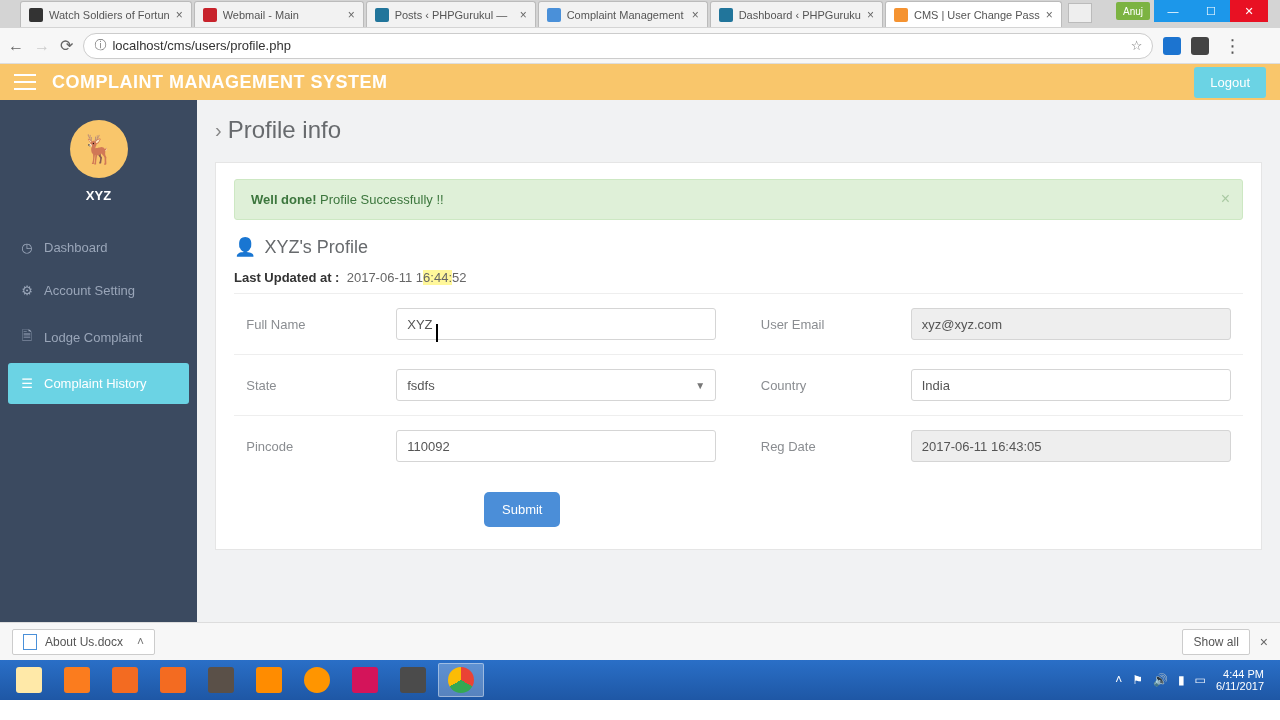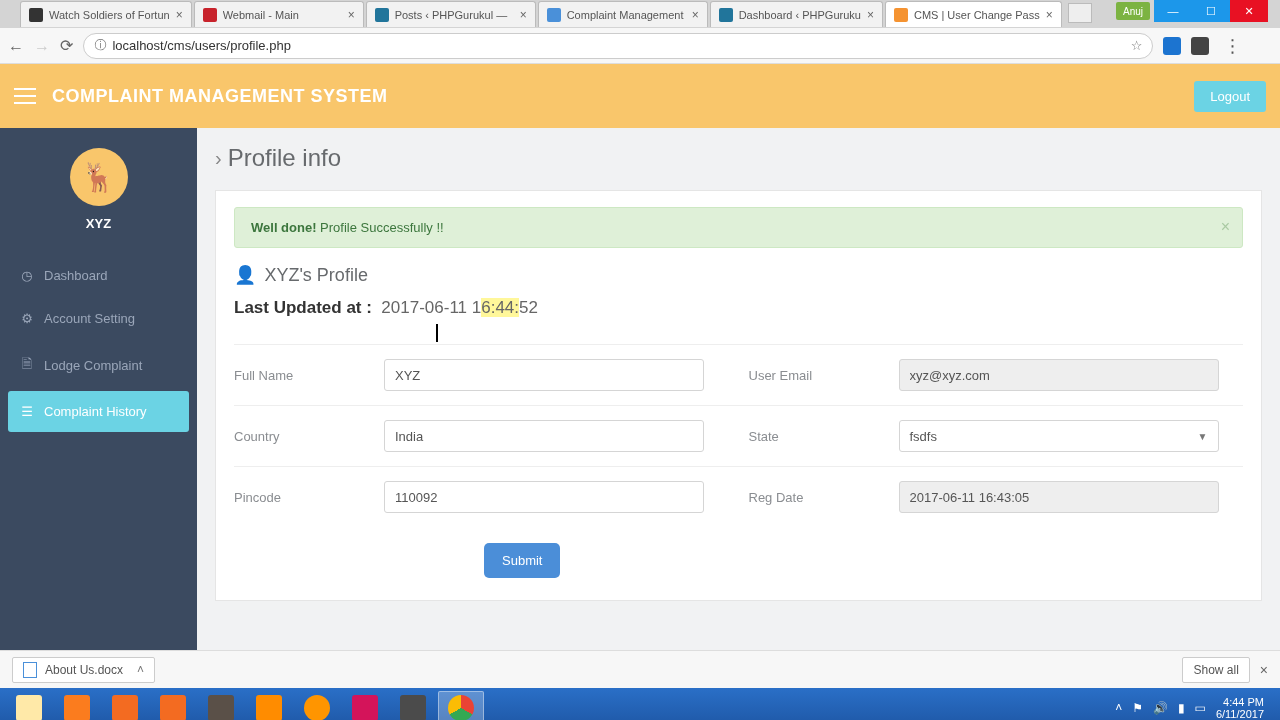--- a/index.html
+++ b/index.html
@@ -29,21 +29,21 @@
 .nav-btn{color:#666;font-size:16px;}
 .addr-bar{flex:0 0 1070px;height:26px;border:1px solid #ccc;border-radius:13px;display:flex;align-items:center;padding:0 10px;font-size:13px;color:#333;background:#fff;}
 .addr-icon{color:#777;margin-right:6px;font-size:12px;}
 .star{margin-left:auto;color:#777;}
 .ext-ico{width:18px;height:18px;background:#ccc;border-radius:3px;}
 .ext-ico.b1{background:#1c74d0;}
 .ext-ico.b2{background:#444;}
 .menu-dots{color:#555;font-size:18px;margin-left:4px;}
 
 
-.app-header{height:64px;background:#f9c66b;display:flex;align-items:center;padding:0 14px;}
+.app-header{height:36px;background:#f9c66b;display:flex;align-items:center;padding:0 14px;}
 .hamburger{width:22px;height:16px;display:flex;flex-direction:column;justify-content:space-between;margin-right:16px;cursor:pointer;}
 .hamburger span{height:2px;background:#fff;}
 .app-title{color:#fff;font-weight:700;font-size:18px;letter-spacing:.5px;}
 .logout-btn{margin-left:auto;background:#6bd3e4;color:#fff;border:none;padding:8px 16px;border-radius:3px;font-size:13px;cursor:pointer;}
 
 
 .app-body{display:flex;height:522px;}
 .sidebar{width:197px;background:#3b4a60;color:#8a97ab;display:flex;flex-direction:column;}
 .user-block{display:flex;flex-direction:column;align-items:center;padding:20px 0 16px;}
 .avatar{width:58px;height:58px;border-radius:50%;background:#f9c66b;display:flex;align-items:center;justify-content:center;font-size:28px;}
@@ -54,27 +54,27 @@
 .nav-ico{width:14px;display:inline-block;text-align:center;}
 
 .content{flex:1;background:#f1f2f3;padding:16px 18px 10px;overflow:auto;}
 .page-title{font-size:24px;font-weight:300;color:#676a6d;margin-bottom:18px;display:flex;align-items:center;gap:6px;}
 .page-title .chev{font-size:20px;color:#888;}
 
 .card{background:#fff;padding:16px 18px 22px;border:1px solid #e5e5e5;}
 .alert{background:#dff0d8;border:1px solid #cde8c3;color:#3c763d;padding:12px 16px;border-radius:3px;font-size:13px;margin-bottom:16px;position:relative;}
 .alert .close-x{position:absolute;right:12px;top:10px;color:#a9c9a2;font-size:16px;cursor:pointer;}
 .panel-title{font-size:18px;color:#676a6d;font-weight:400;margin-bottom:12px;display:flex;align-items:center;gap:8px;}
-.updated{font-size:17px;color:#333;margin-bottom:26px;}
+.updated{font-size:13px;color:#333;margin-bottom:8px;}
 .updated b{font-weight:700;}
 .upd-time{color:#666;}
 .hl{background:#fff79a;}
 
 .form-row{display:flex;border-top:1px solid #eee;padding:14px 0;gap:20px;align-items:flex-start;}
-.fgroup{display:flex;align-items:center;gap:20px;flex:1;}
+.fgroup{display:flex;align-items:center;gap:20px;flex:1;justify-content:center;}
 .flabel{width:130px;font-size:13px;color:#8a8d91;}
 input[type=text],textarea,select,.sel{height:32px;border:1px solid #d5d5d5;border-radius:3px;padding:0 10px;font-size:13px;color:#555;background:#fff;}
 .w-input{width:320px;}
 textarea{height:50px;padding:8px 10px;resize:none;}
 input[readonly]{background:#eeeeee;}
 .sel{display:flex;align-items:center;justify-content:space-between;width:320px;cursor:pointer;}
 .sel .arrow{color:#777;font-size:10px;}
 .submit-row{padding-top:16px;}
 .btn-submit{margin-left:250px;background:#4b8ed8;color:#fff;border:none;padding:10px 18px;border-radius:5px;font-size:13px;cursor:pointer;}
 
@@ -218,29 +218,29 @@
         </div>
         <div class="fgroup">
           <div class="flabel">User Email</div>
           <input type="text" class="w-input" readonly="" value="xyz@xyz.com" style="">
         </div>
       </div>
 
 
       <div class="form-row">
         <div class="fgroup">
-          <div class="flabel">Country</div>
-          <input type="text" class="w-input" value="India" style="">
-        </div>
-        <div class="fgroup">
           <div class="flabel">State</div>
           <div class="sel">
               <span>fsdfs</span>
               <span class="arrow">▼</span>
             </div>
+        </div>
+        <div class="fgroup">
+          <div class="flabel">Country</div>
+          <input type="text" class="w-input" value="India" style="">
         </div>
       </div>
 
       <div class="form-row">
         <div class="fgroup">
           <div class="flabel">Pincode</div>
           <input type="text" class="w-input" value="110092" style="">
         </div>
         <div class="fgroup">
           <div class="flabel">Reg Date</div>

